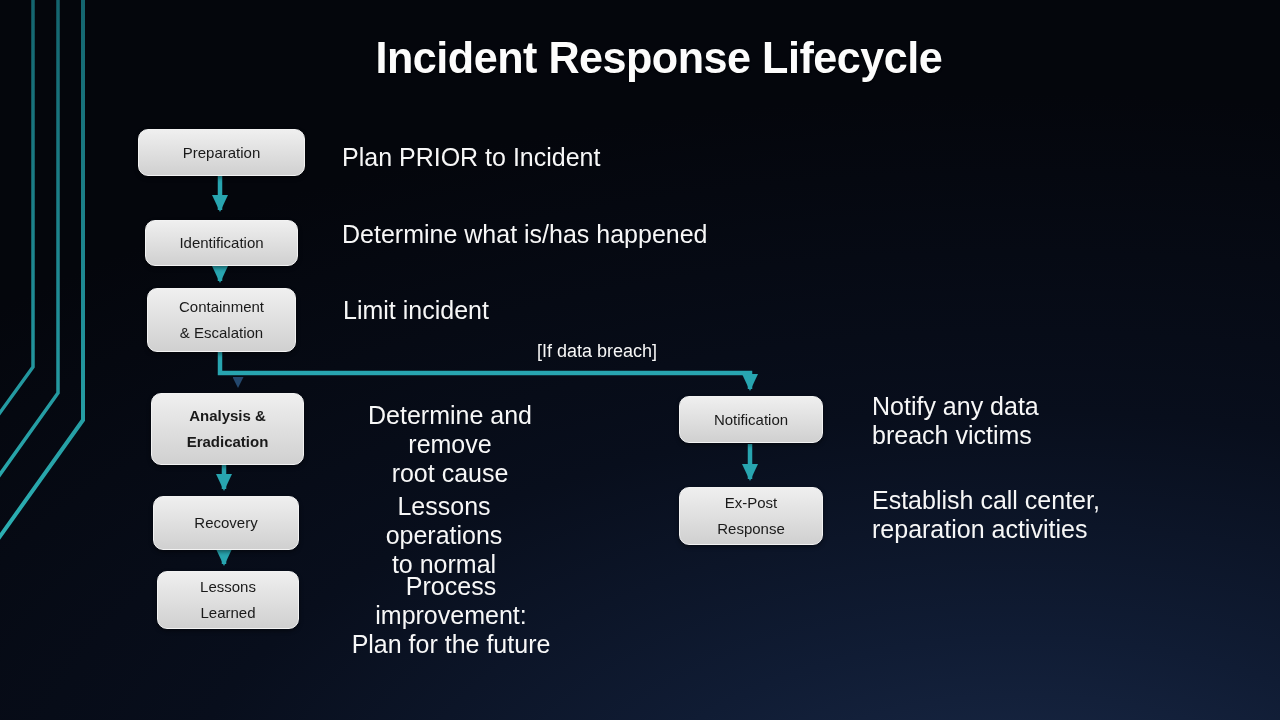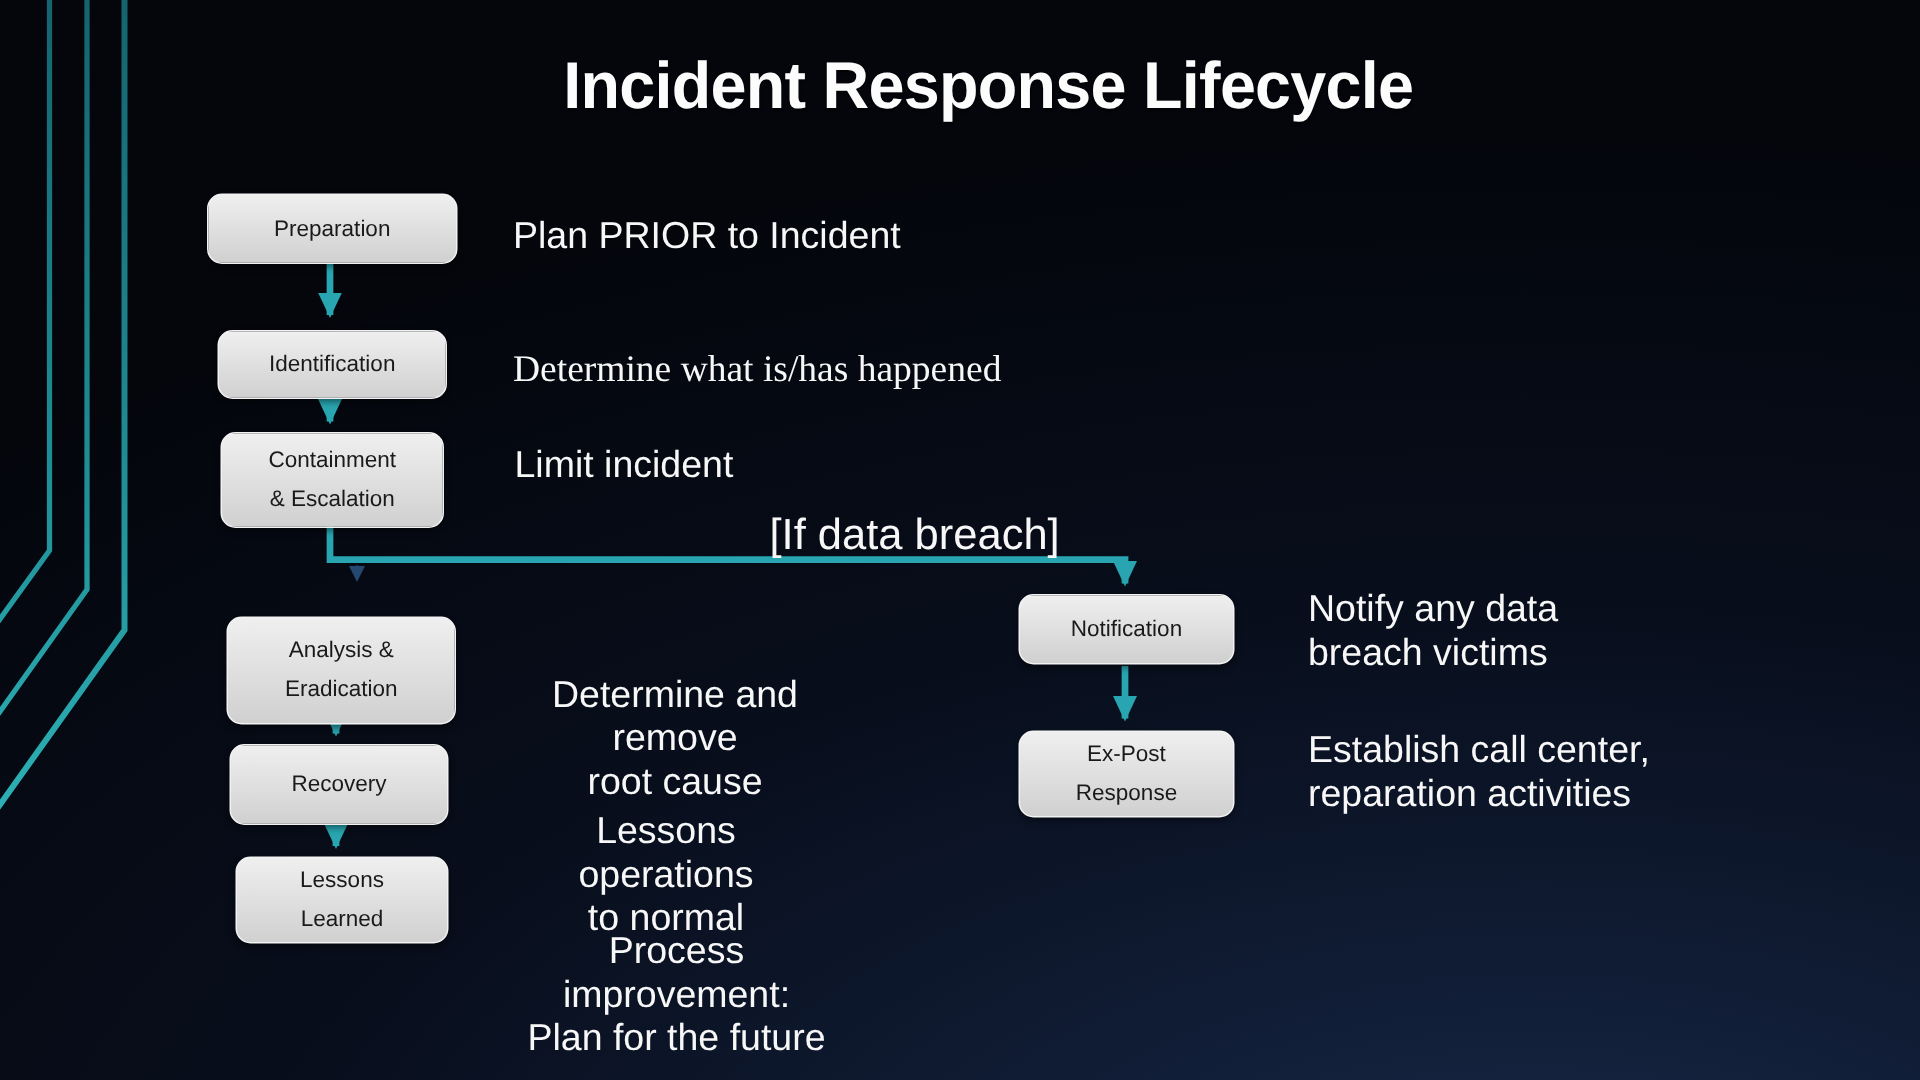--- a/index.html
+++ b/index.html
@@ -30,24 +30,24 @@
     color:#1a1a1a;
     font-size:15px;line-height:26px;
     text-align:center;white-space:pre-line;
   }
   .desc{
     position:absolute;
     color:#f7f7f7;
     font-size:25px;line-height:29px;
     white-space:pre-line;
   }
-  .desc.centered{text-align:center;margin-top:48px;}
+  .desc.centered{text-align:center;}
   .branch-label{
     position:absolute;left:513px;top:341px;width:168px;
-    color:#f7f7f7;font-size:29px;text-align:center;white-space:nowrap;
+    color:#f7f7f7;font-size:18px;text-align:center;white-space:nowrap;
   }
 </style>
 </head>
 <body>
 
 <div class="slide">
 
   <svg class="layer" viewBox="0 0 1280 720">
     <defs>
       <linearGradient id="tealgrad" gradientUnits="userSpaceOnUse" x1="0" y1="0" x2="0" y2="560">
@@ -85,32 +85,32 @@
 
     <path d="M750,444 L750,479" stroke="#28a5b0" stroke-width="4.5" fill="none" marker-end="url(#headTeal)"></path>
   </svg>
 
   <div class="title">Incident Response Lifecycle</div>
 
   <div class="flow-box" style="left:138px;top:129px;width:165px;height:45px;">Preparation</div>
   <div class="flow-box" style="left:145px;top:220px;width:151px;height:44px;">Identification</div>
   <div class="flow-box" style="left:147px;top:288px;width:147px;height:62px;">Containment
 &amp; Escalation</div>
-  <div class="flow-box" style="left:151px;top:411px;width:151px;height:70px;">Analysis &amp;
+  <div class="flow-box" style="left:151px;top:393px;width:151px;height:70px;font-weight:bold;">Analysis &amp;
 Eradication</div>
   <div class="flow-box" style="left:153px;top:496px;width:144px;height:52px;">Recovery</div>
   <div class="flow-box" style="left:157px;top:571px;width:140px;height:56px;">Lessons
 Learned</div>
 
   <div class="flow-box" style="left:679px;top:396px;width:142px;height:45px;">Notification</div>
   <div class="flow-box" style="left:679px;top:487px;width:142px;height:56px;">Ex-Post
 Response</div>
 
   <div class="desc" style="left:342px;top:143px;">Plan PRIOR to Incident</div>
-  <div class="desc" style="left:342px;top:232px;font-family:Liberation Serif, serif;">Determine what is/has happened</div>
+  <div class="desc" style="left:342px;top:220px;">Determine what is/has happened</div>
   <div class="desc" style="left:343px;top:296px;">Limit incident</div>
   <div class="desc centered" style="left:328px;top:401px;width:244px;">Determine and remove
 root cause</div>
   <div class="desc centered" style="left:345px;top:492px;width:198px;">Lessons operations
 to normal</div>
   <div class="desc centered" style="left:332px;top:572px;width:238px;">Process improvement:
 Plan for the future</div>
 
   <div class="branch-label">[If data breach]</div>
 

